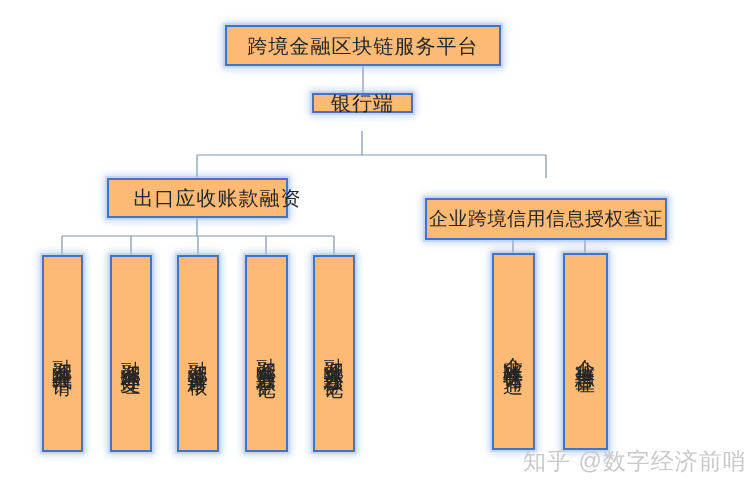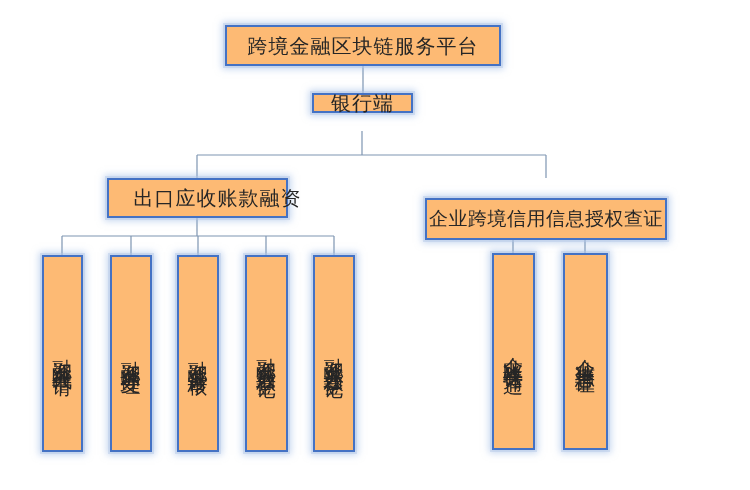--- a/index.html
+++ b/index.html
@@ -78,14 +78,15 @@
   </div>
 
   <div class="box vbox" style="left:492px;top:253px;width:43px;height:197px;">
     <span>企业区块链开通</span>
   </div>
 
   <div class="box vbox" style="left:563px;top:253px;width:45px;height:197px;">
     <span>企业信息查证</span>
   </div>
 
+  <div class="watermark">知乎 @数字经济前哨</div>
 
 </div>
 
 </body></html>

